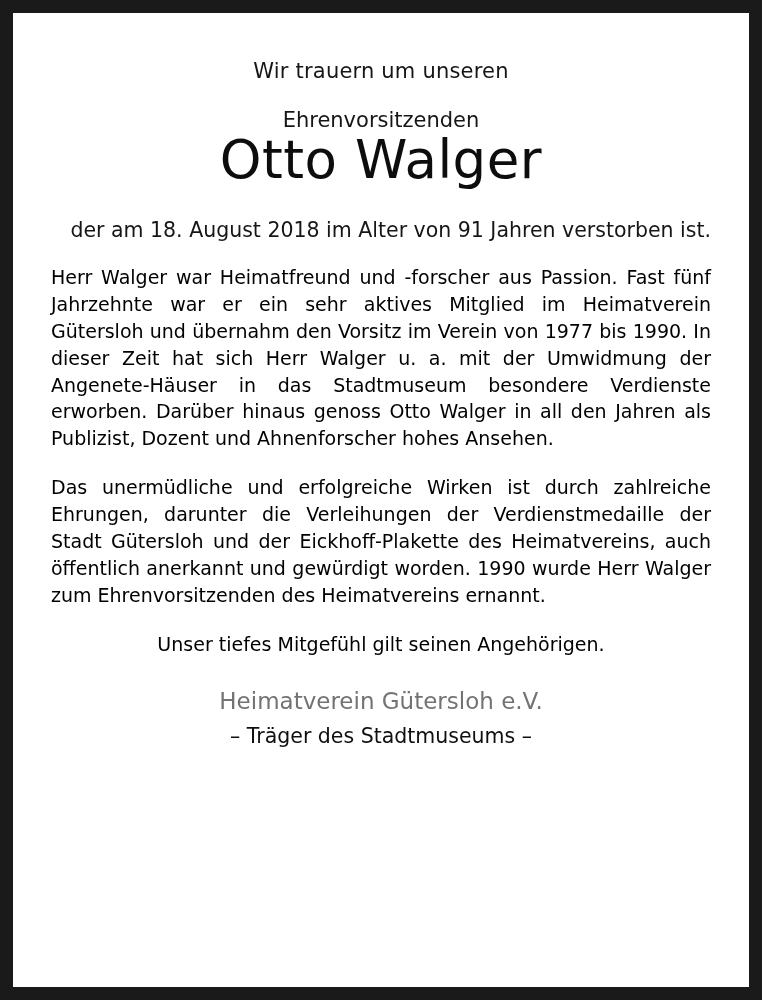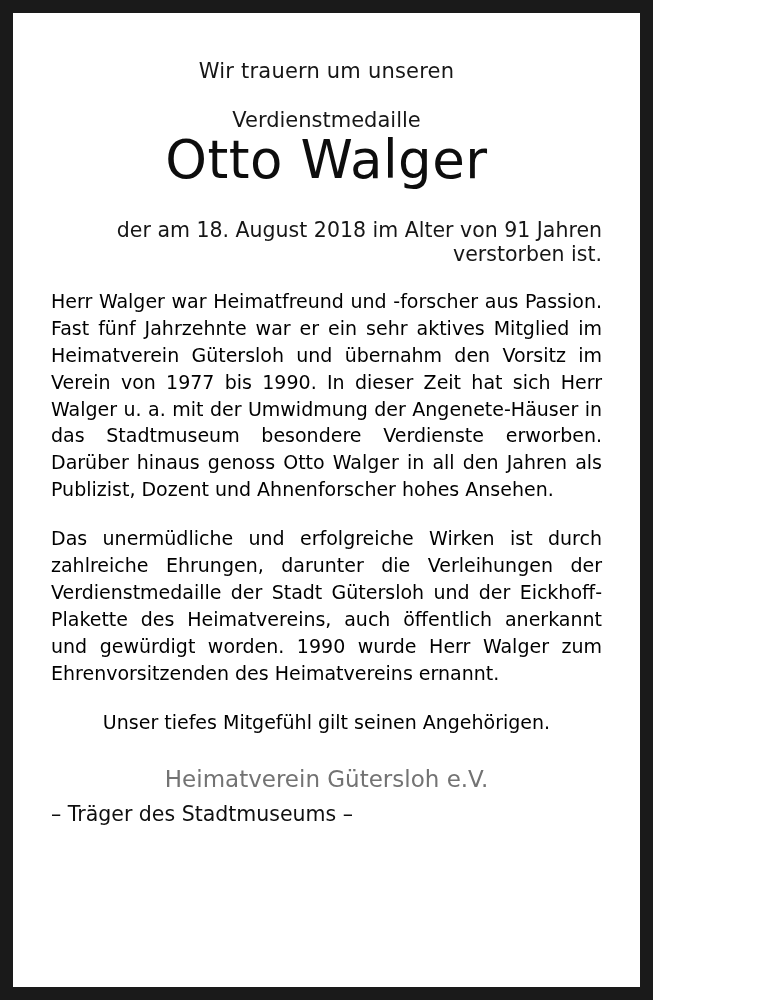--- a/index.html
+++ b/index.html
@@ -9,21 +9,21 @@
   }
   body {
     width: 762px;
     height: 1000px;
     font-family: "DejaVu Sans", sans-serif;
     color: #111111;
     overflow: hidden;
   }
   .notice {
     box-sizing: border-box;
-    width: 653px;
+    width: 762px;
     height: 1000px;
     border: 13px solid #1a1a1a;
     background: #ffffff;
     padding: 30px 38px 18px 38px;
     display: flex;
     flex-direction: column;
   }
   .lead {
     text-align: center;
     font-size: 21px;
@@ -61,35 +61,35 @@
   .para.last-nojust {
     text-align: center;
   }
   .signature {
     text-align: center;
     font-size: 23px;
     margin-top: 30px;
     color: #737373;
   }
   .subsignature {
-    text-align: left;
+    text-align: center;
     font-size: 20.5px;
     margin-top: 10px;
     color: #0f0f0f;
   }
   .spacer { flex: 1 1 auto; }
 </style>
 </head>
 <body>
 
 <div class="notice">
 
   <div class="lead">Wir trauern um unseren</div>
 
-  <div class="role">Verdienstmedaille</div>
+  <div class="role">Ehrenvorsitzenden</div>
 
   <div class="name">Otto Walger</div>
 
   <div class="deathline">der am 18. August 2018 im Alter von 91 Jahren verstorben ist.</div>
 
   <div class="para">Herr Walger war Heimatfreund und -forscher aus Passion. Fast fünf Jahrzehnte war er ein sehr aktives Mitglied im Heimatverein Gütersloh und übernahm den Vorsitz im Verein von 1977 bis 1990. In dieser Zeit hat sich Herr Walger u. a. mit der Umwidmung der Angenete-Häuser in das Stadtmuseum besondere Verdienste erworben. Darüber hinaus genoss Otto Walger in all den Jahren als Publizist, Dozent und Ahnenforscher hohes Ansehen.</div>
 
   <div class="para">Das unermüdliche und erfolgreiche Wirken ist durch zahlreiche Ehrungen, darunter die Verleihungen der Verdienstmedaille der Stadt Gütersloh und der Eickhoff-Plakette des Heimatvereins, auch öffentlich anerkannt und gewürdigt worden. 1990 wurde Herr Walger zum Ehrenvorsitzenden des Heimatvereins ernannt.</div>
 
 

